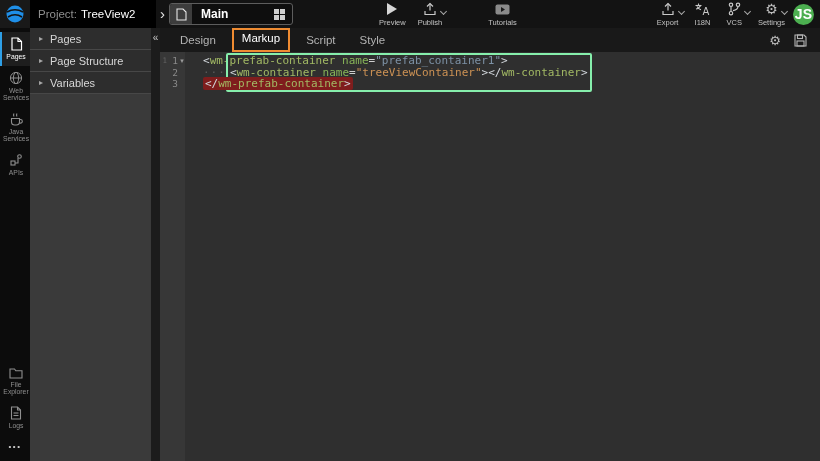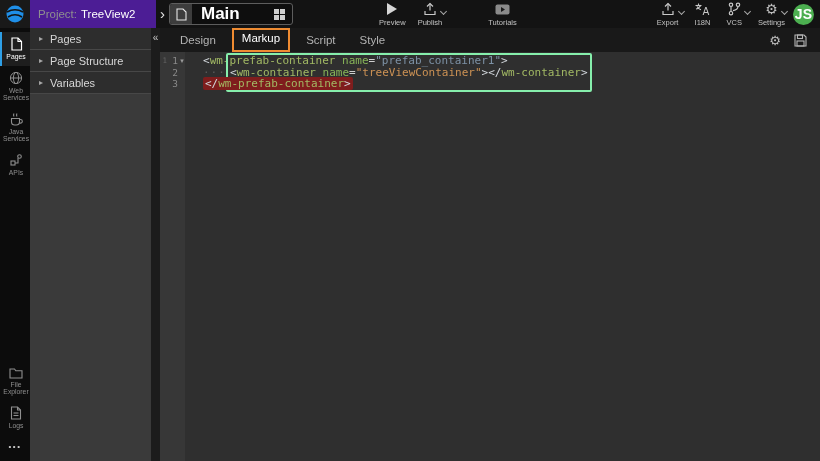--- a/index.html
+++ b/index.html
@@ -3,28 +3,28 @@
 <meta charset="utf-8">
 <style>
   * { margin:0; padding:0; box-sizing:border-box; }
   html,body { width:820px; height:461px; overflow:hidden; background:#2f2f2f;
               font-family:"Liberation Sans", sans-serif; }
   #app { position:relative; width:820px; height:461px; display:flex; flex-direction:column; }
 
   
   .topbar { height:28px; background:#131313; display:flex; align-items:center; flex:0 0 28px; position:relative; z-index:5; }
   .logo-tile { width:30px; height:28px; display:flex; align-items:center; justify-content:center; background:#191919; }
-  .tb-left-seg { width:126px; height:28px; background:#4c1d95; display:flex; align-items:center; padding-left:8px; }
+  .tb-left-seg { width:126px; height:28px; background:#000000; display:flex; align-items:center; padding-left:8px; }
   .proj-label { color:#8f8f8f; font-size:11.5px; margin-right:4px; }
   .proj-name  { color:#ffffff; font-size:11.5px; }
   .tb-chevron { color:#e6e6e6; font-size:15px; margin:0 4px 2px 4px; line-height:1; }
   .main-tab { height:22px; display:flex; align-items:center; border:1px solid #5d5d5d; border-radius:3px;
               background:#0e0e0e; overflow:hidden; width:124px; }
   .main-tab .file-cell { width:22px; height:22px; background:#3d3d3d; display:flex; align-items:center; justify-content:center; }
-  .main-tab .tab-label { flex:1; color:#ffffff; font-size:17px; font-weight:bold; padding-left:9px; }
+  .main-tab .tab-label { flex:1; color:#ffffff; font-size:12px; font-weight:bold; padding-left:9px; }
   .grid-icon { display:grid; grid-template-columns:5px 5px; grid-template-rows:5px 5px; gap:1px; margin-right:7px; }
   .grid-icon i { background:#cfcfcf; }
   .tb-action { display:flex; flex-direction:column; align-items:center; color:#c2c2c2; font-size:7.5px; line-height:1; cursor:default; }
   .tb-action .icon-wrap { height:15px; display:flex; align-items:center; justify-content:center; position:relative; margin-bottom:2px; }
   .caret { width:5px; height:5px; border-right:1.2px solid #a8a8a8; border-bottom:1.2px solid #a8a8a8;
            transform:rotate(45deg); position:absolute; right:-9px; bottom:3px; }
   .play-tri { width:0; height:0; border-left:10px solid #d6d6d6; border-top:6px solid transparent; border-bottom:6px solid transparent; }
   .gear-glyph { font-size:14px; color:#bdbdbd; line-height:1; font-family:"DejaVu Sans", sans-serif; }
   .avatar { width:21px; height:21px; border-radius:50%; background:#4caf50; color:#fff; font-size:14px; font-weight:bold;
             display:flex; align-items:center; justify-content:center; letter-spacing:.3px; }

